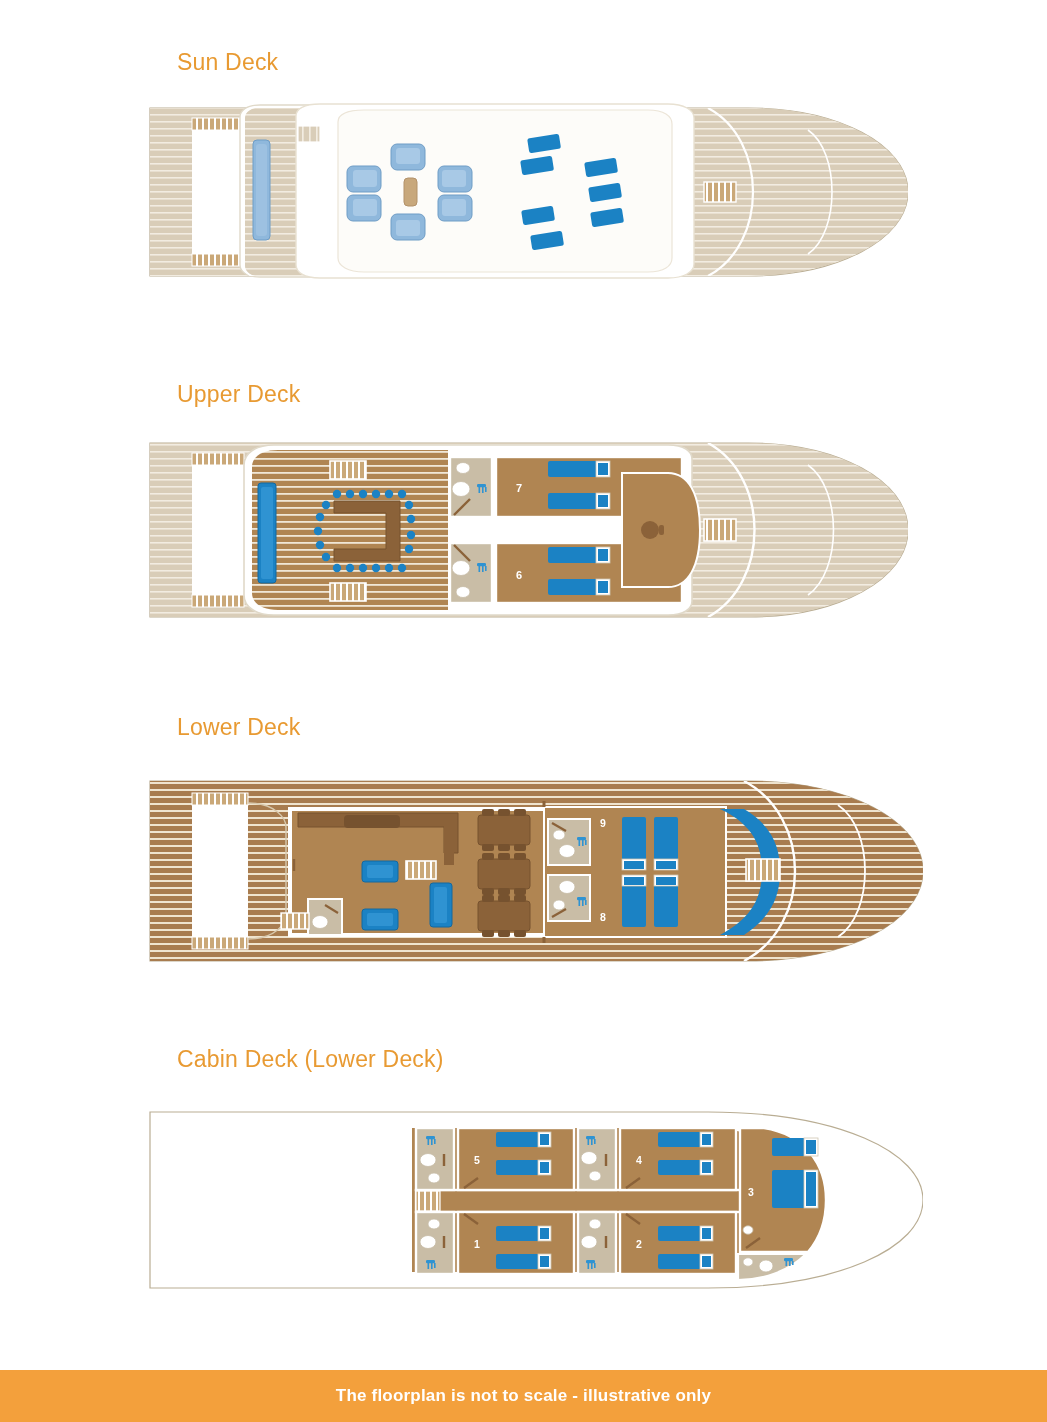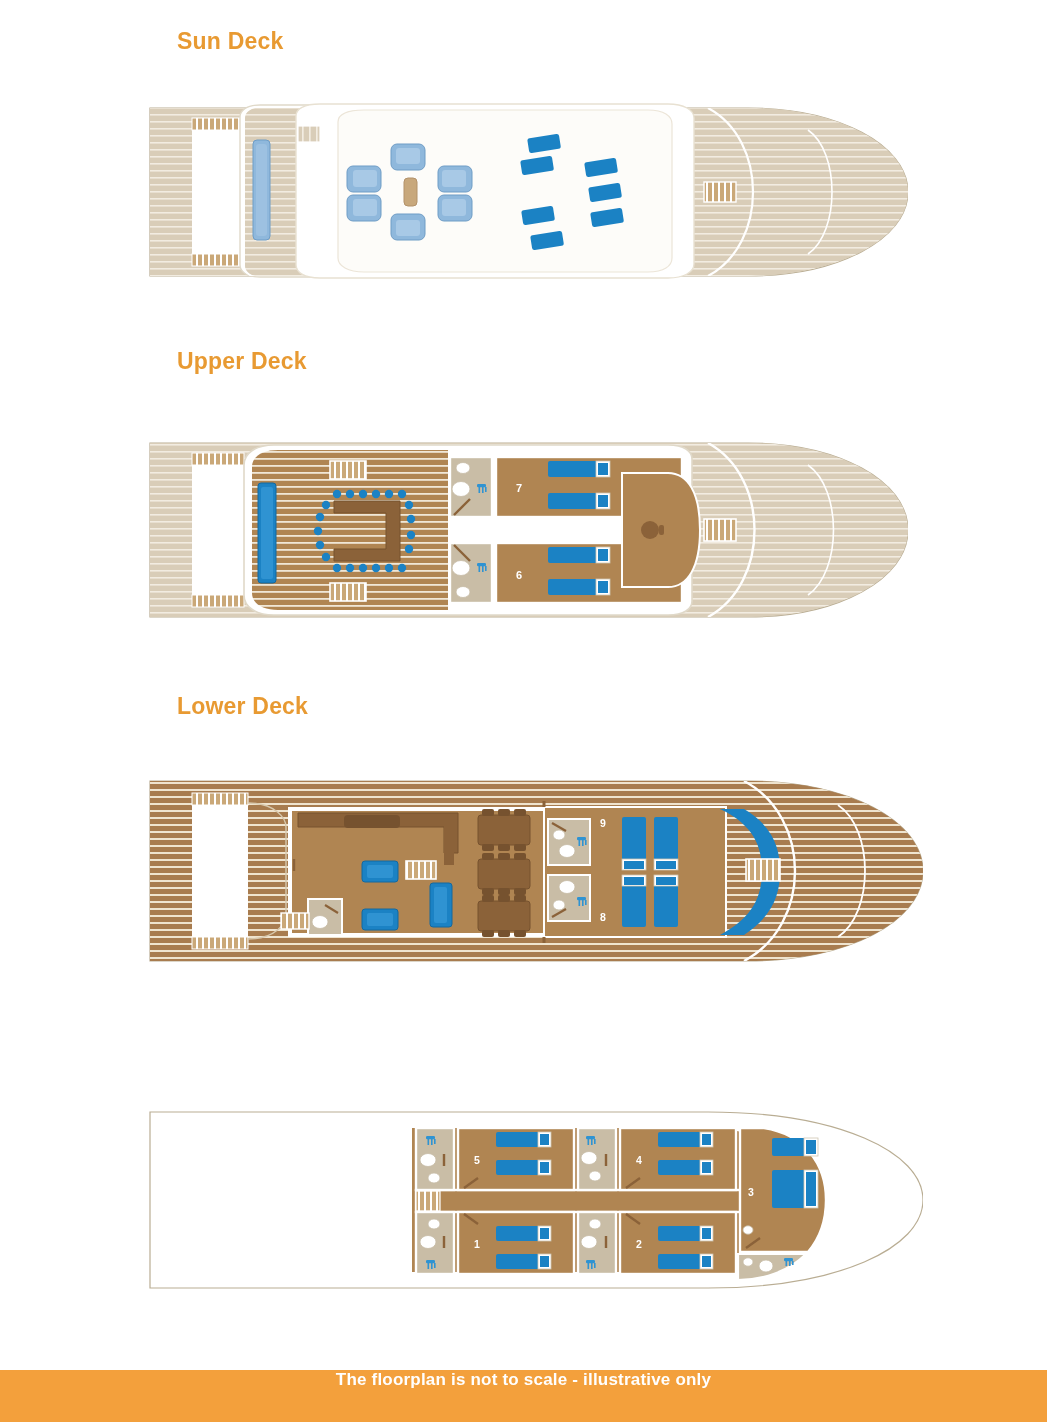--- a/index.html
+++ b/index.html
@@ -7,31 +7,32 @@
     width:1047px;height:1422px;
     background:#ffffff;
     font-family:"Liberation Sans", sans-serif;
     position:relative;
     overflow:hidden;
   }
   .deck-block{position:absolute;left:0;width:1047px;}
   .deck-title{
     position:absolute;
     font-size:23px;
-    font-weight:bold;
+    font-weight:normal;
     letter-spacing:.2px;
     color:#e89a32;
     white-space:nowrap;
+    margin-top:21px;
   }
   .plan{position:absolute;}
   svg{display:block;}
   .footer-bar{
     position:absolute;left:0;bottom:0;width:1047px;height:52px;
     background:#f3a03c;
-    display:flex;align-items:flex-start;justify-content:center;
+    display:flex;align-items:center;justify-content:center;
   }
   .footer-text{
     color:#ffffff;font-size:17px;font-weight:bold;letter-spacing:.2px;
   }
 </style>
 </head>
 <body>
 
 <div class="deck-block" style="top:0;height:340px;">
   <div class="deck-title" style="left:177px;top:28px;">Sun Deck</div>
@@ -157,21 +158,21 @@
             <rect x="443" y="110" width="32" height="15" rx="2.5" fill="#1b82c4" transform="rotate(-9 459 117)"></rect>
           </g>
       </g>
 
       <rect x="556" y="82" width="32" height="20" fill="url(#stairsP)" stroke="#ffffff" stroke-width="1.4"></rect>
     </svg>
   </div>
 </div>
 
 <div class="deck-block" style="top:340px;height:335px;">
-  <div class="deck-title" style="left:177px;top:8px;">Upper Deck</div>
+  <div class="deck-title" style="left:177px;top:20px;">Upper Deck</div>
 
   <div class="plan" style="left:148px;top:97px;">
     <svg width="760" height="190" viewBox="0 0 760 190">
       <defs>
         <clipPath id="upHull">
           <path d="M2,6 L600,6 C690,6 760,44 760,93 C760,142 690,180 600,180 L2,180 Z"></path>
         </clipPath>
       </defs>
 
       <path d="M2,6 L600,6 C690,6 760,44 760,93 C760,142 690,180 600,180 L2,180 Z" fill="#fbf9f5" stroke="#b9ad93" stroke-width="1.2"></path>
@@ -439,20 +440,21 @@
       </g>
       <rect x="598" y="84" width="34" height="22" fill="url(#stairsP)" stroke="#ffffff" stroke-width="1.6"></rect>
 
       <path d="M396,32 L396,26" stroke="#8b6239" stroke-width="3"></path>
       <path d="M396,162 L396,168" stroke="#8b6239" stroke-width="3"></path>
     </svg>
   </div>
 </div>
 
 <div class="deck-block" style="top:1015px;height:355px;">
+  <div class="deck-title" style="left:177px;top:10px;">Cabin Deck (Lower Deck)</div>
 
   <div class="plan" style="left:148px;top:93px;">
     <svg width="775" height="185" viewBox="0 0 775 185">
       <defs>
         <clipPath id="cbHull">
           <path d="M2,4 L560,4 C690,4 775,44 775,92 C775,140 690,180 560,180 L2,180 Z"></path>
         </clipPath>
       </defs>
 
       <path d="M2,4 L560,4 C690,4 775,44 775,92 C775,140 690,180 560,180 L2,180 Z" fill="#ffffff" stroke="#b9ad93" stroke-width="1.2"></path>

